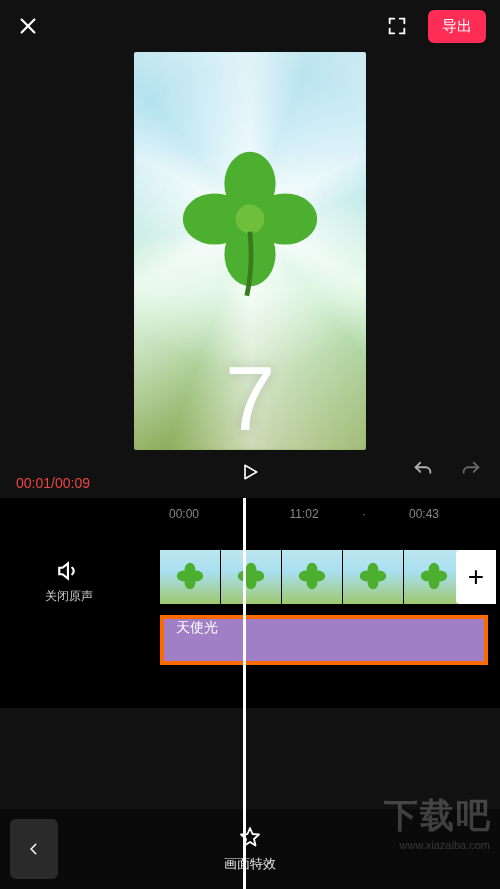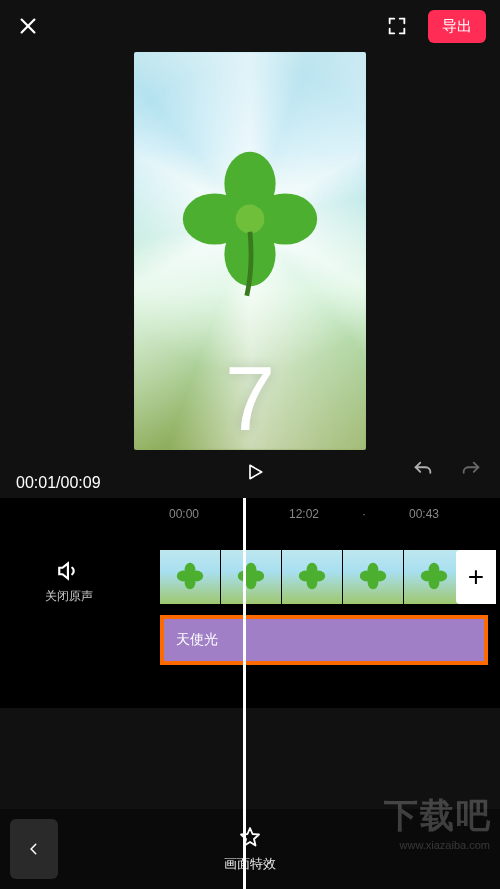--- a/index.html
+++ b/index.html
@@ -76,21 +76,21 @@
     color: #fff;
     text-shadow: 0 0 12px rgba(0,0,0,0.15);
     line-height: 1;
   }
   .player-bar {
     display:flex;
     align-items:center;
     padding: 4px 16px 10px;
     height: 46px;
   }
-  .time { font-size: 16px; color: #ffffff; margin-top: 21px; }
+  .time { font-size: 14px; color: #ef4444; margin-top: 21px; }
   .play { flex:1; display:flex; justify-content:center; cursor:pointer; }
   .undo-redo { display:flex; gap: 22px; }
   .und { cursor:pointer; opacity:0.85; }
   .ruler {
     display:flex;
     align-items:center;
     height: 30px;
     padding: 0 0 0 138px;
     gap: 12px;
     font-size: 12px;
@@ -147,21 +147,21 @@
     position:absolute;
     left:160px; right:12px; top:87px;
     height:50px;
     border:4px solid #ff6a00;
     background:transparent;
   }
   .effect-bar {
     position:absolute;
     left:0; top:0; bottom:0; right:0;
     background:#a07fc7;
-    display:flex; align-items:center;
+    display:flex; 
     padding-left:12px;
     font-size:14px;
     color:#fff;
   }
   .playhead {
     position:absolute;
     left:243px;
     top:0;
     bottom:-260px;
     width:3px;
@@ -276,21 +276,21 @@
         </svg>
     </div>
   </div>
 </div>
 
 <div class="ruler-wrap">
   <div class="playhead"></div>
   <div class="ruler">
     <span class="tick">00:00</span>
     <span class="dot">·</span>
-    <span class="tick">12:02</span>
+    <span class="tick">11:02</span>
     <span class="dot">·</span>
     <span class="tick">00:43</span>
   </div>
 
   <div class="timeline">
     <div class="audio-col">
       <div class="audio-icon">
         <svg width="26" height="26" viewBox="0 0 24 24" fill="none" stroke="#fff" stroke-width="2" stroke-linecap="round">
             <path d="M11 5 6 9H3v6h3l5 4V5z"></path>
             <path d="M15 9a4 4 0 0 1 0 6"></path>

